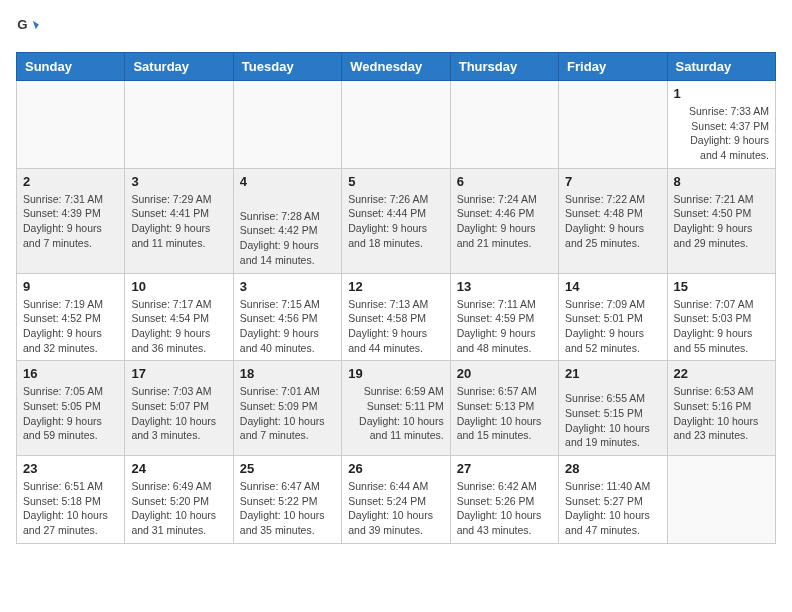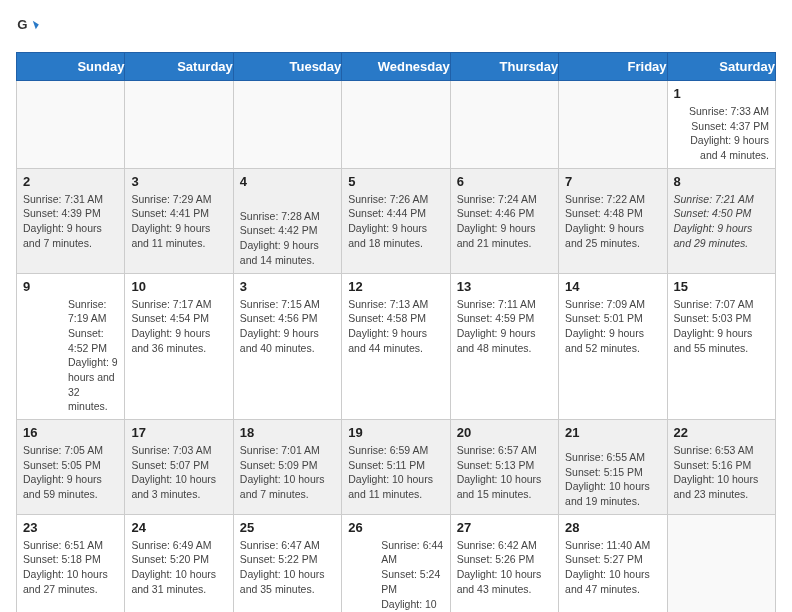--- a/index.html
+++ b/index.html
@@ -53,22 +53,22 @@
     .calendar {
       width: 100%;
       border-collapse: collapse;
       border: 1px solid #ccc;
     }
     .calendar th {
       background-color: #2979c7;
       color: #fff;
       font-size: 13px;
       font-weight: bold;
-      padding: 6px 0;
-      text-align: right;
+      padding: 6px 8px;
+      text-align: left;
       border: 1px solid #2060a8;
     }
     .calendar td {
       vertical-align: top;
       border: 1px solid #ccc;
       padding: 5px 6px;
       font-size: 11px;
       color: #333;
       width: calc(100% / 7);
       min-height: 80px;
@@ -175,29 +175,29 @@
 Daylight: 9 hours and 21 minutes.</div>
         </td>
         <td class="row-shade">
           <span class="day-number">7</span>
           <div class="day-info" style="white-space: pre-line;">Sunrise: 7:22 AM
 Sunset: 4:48 PM
 Daylight: 9 hours and 25 minutes.</div>
         </td>
         <td class="row-shade">
           <span class="day-number">8</span>
-          <div class="day-info" style="white-space: pre-line; font-style: italic;">Sunrise: 7:21 AM
+          <div class="day-info" style="white-space: pre-line;">Sunrise: 7:21 AM
 Sunset: 4:50 PM
 Daylight: 9 hours and 29 minutes.</div>
         </td>
       </tr>
       <tr>
         <td>
           <span class="day-number">9</span>
-          <div class="day-info" style="white-space: pre-line; margin-left: 45px;">Sunrise: 7:19 AM
+          <div class="day-info" style="white-space: pre-line;">Sunrise: 7:19 AM
 Sunset: 4:52 PM
 Daylight: 9 hours and 32 minutes.</div>
         </td>
         <td>
           <span class="day-number">10</span>
           <div class="day-info" style="white-space: pre-line;">Sunrise: 7:17 AM
 Sunset: 4:54 PM
 Daylight: 9 hours and 36 minutes.</div>
         </td>
         <td>
@@ -245,21 +245,21 @@
 Daylight: 10 hours and 3 minutes.</div>
         </td>
         <td class="row-shade">
           <span class="day-number">18</span>
           <div class="day-info" style="white-space: pre-line;">Sunrise: 7:01 AM
 Sunset: 5:09 PM
 Daylight: 10 hours and 7 minutes.</div>
         </td>
         <td class="row-shade">
           <span class="day-number">19</span>
-          <div class="day-info" style="white-space: pre-line;">Sunrise: 6:59 AM
+          <div class="day-info" style="white-space: pre-line; text-align: right;">Sunrise: 6:59 AM
 Sunset: 5:11 PM
 Daylight: 10 hours and 11 minutes.</div>
         </td>
         <td class="row-shade">
           <span class="day-number">20</span>
           <div class="day-info" style="white-space: pre-line;">Sunrise: 6:57 AM
 Sunset: 5:13 PM
 Daylight: 10 hours and 15 minutes.</div>
         </td>
         <td class="row-shade">
@@ -289,21 +289,21 @@
 Daylight: 10 hours and 31 minutes.</div>
         </td>
         <td>
           <span class="day-number">25</span>
           <div class="day-info" style="white-space: pre-line;">Sunrise: 6:47 AM
 Sunset: 5:22 PM
 Daylight: 10 hours and 35 minutes.</div>
         </td>
         <td>
           <span class="day-number">26</span>
-          <div class="day-info" style="white-space: pre-line; margin-left: 33px;">Sunrise: 6:44 AM
+          <div class="day-info" style="white-space: pre-line;">Sunrise: 6:44 AM
 Sunset: 5:24 PM
 Daylight: 10 hours and 39 minutes.</div>
         </td>
         <td>
           <span class="day-number">27</span>
           <div class="day-info" style="white-space: pre-line;">Sunrise: 6:42 AM
 Sunset: 5:26 PM
 Daylight: 10 hours and 43 minutes.</div>
         </td>
         <td>

